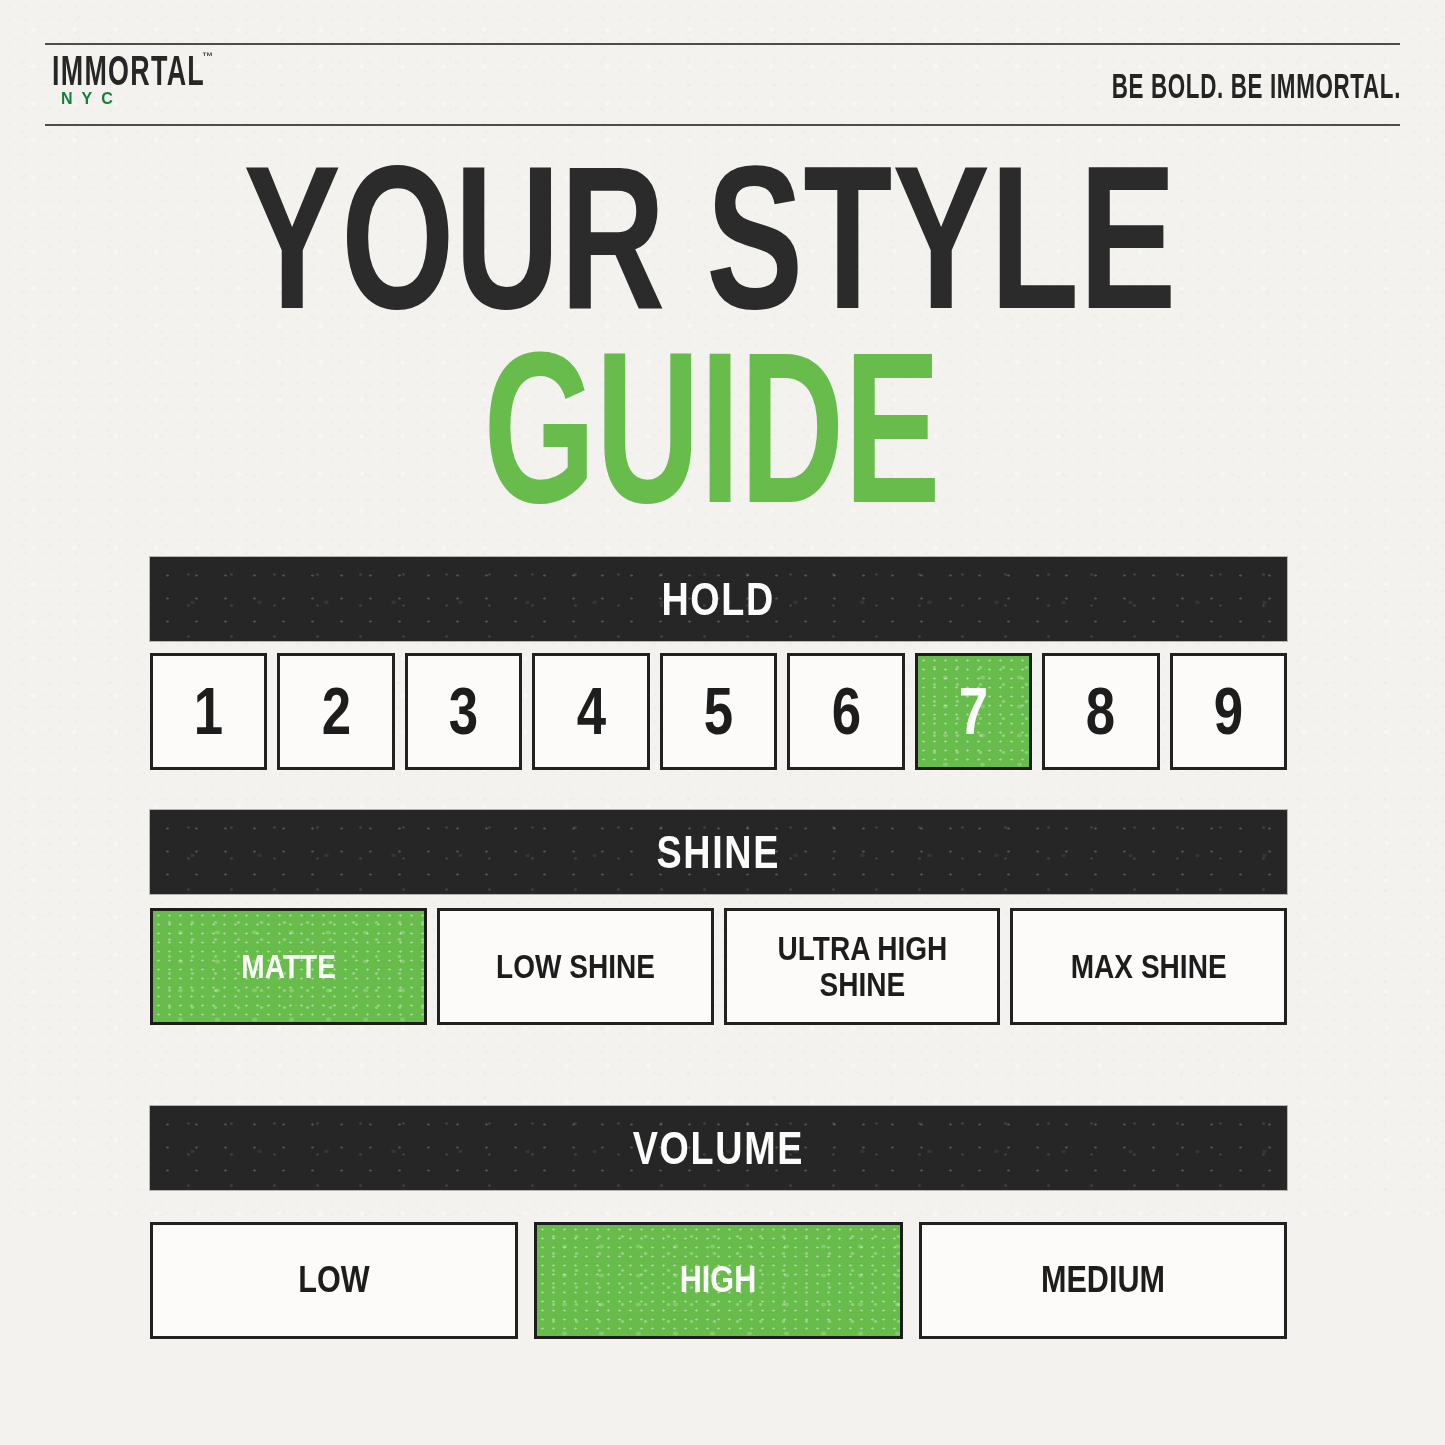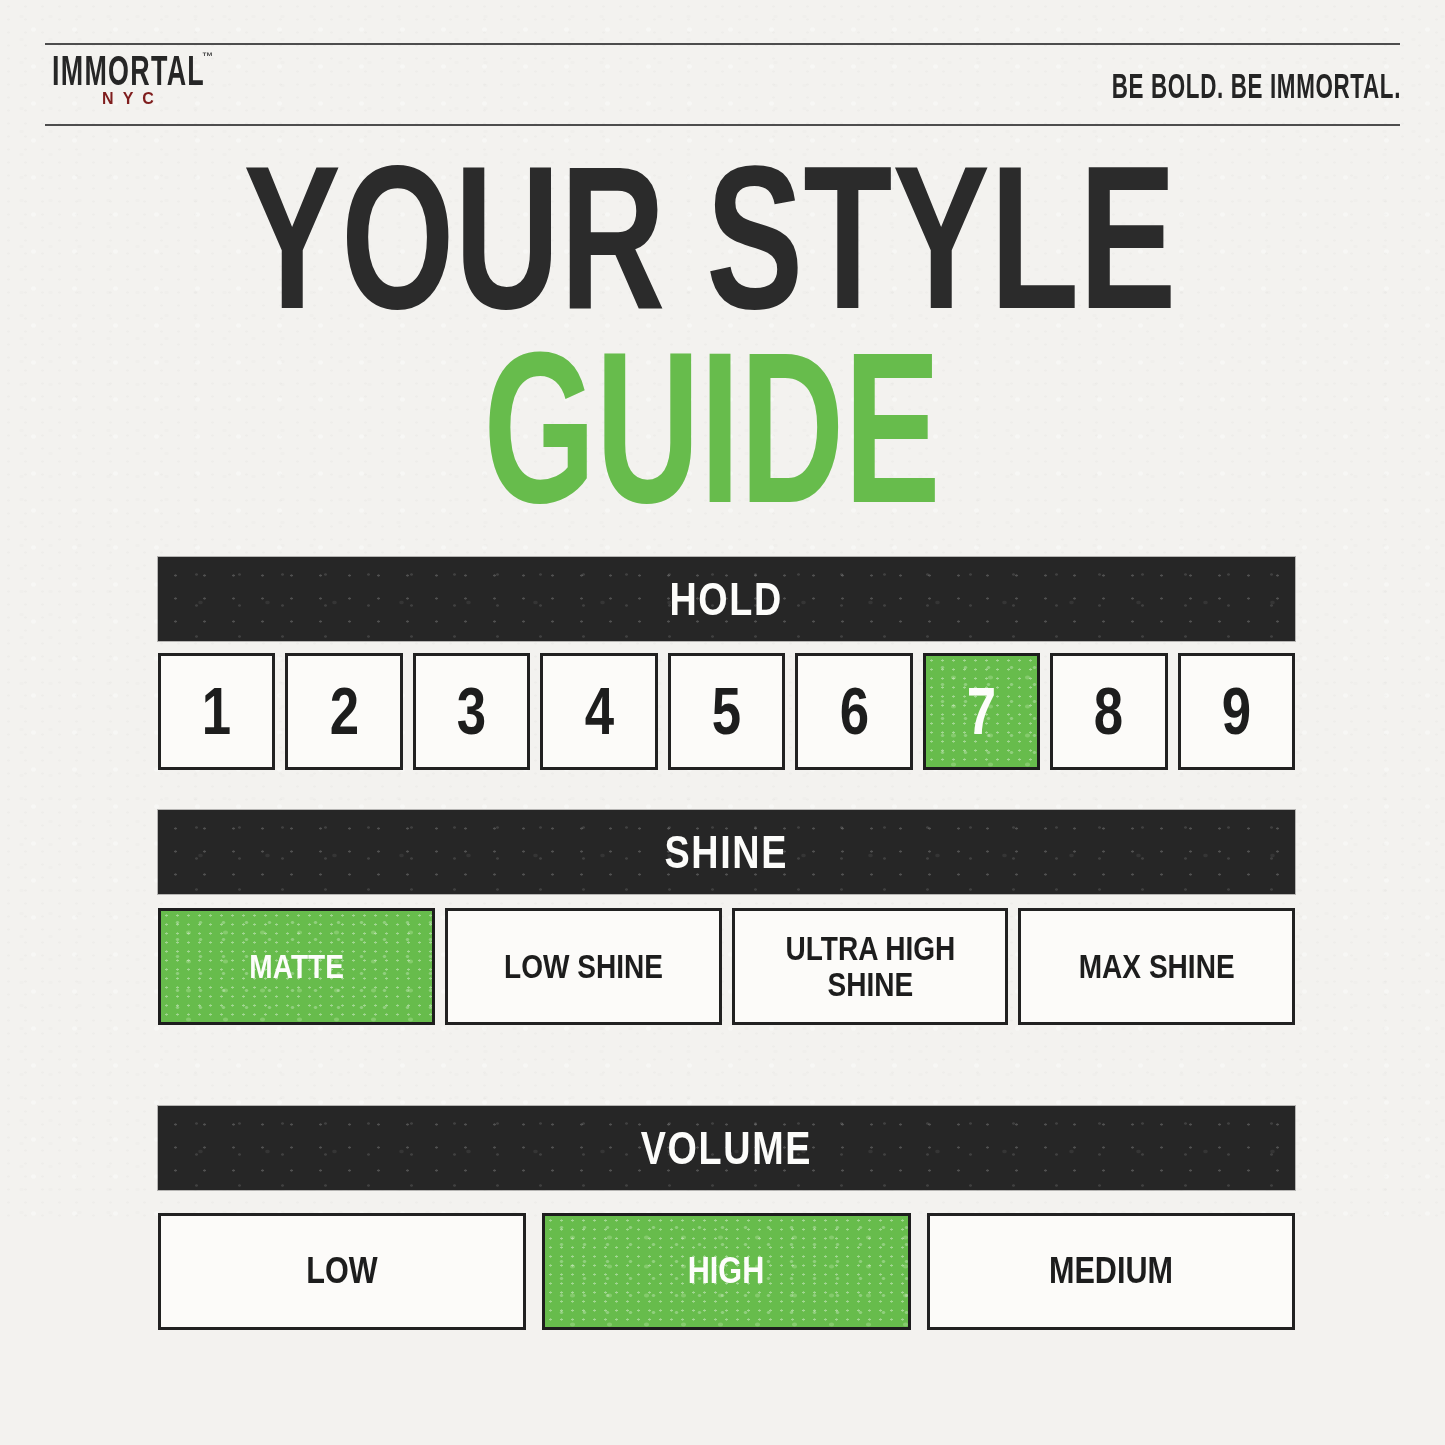--- a/index.html
+++ b/index.html
@@ -34,40 +34,40 @@
   .rule-bottom{top:124px;}
 
   .brand{position:absolute;left:52px;top:54px;width:152px;z-index:2;color:#262626;}
   .brand-row{position:relative;height:34px;}
   .brand-name{
     display:inline-block;font-size:42px;font-weight:bold;letter-spacing:2px;line-height:34px;
     transform:scaleX(0.64);transform-origin:left center;white-space:nowrap;color:#262626;
   }
   .brand-tm{position:absolute;left:150px;top:-4px;font-size:11px;font-weight:bold;color:#4a4a4a;}
   .brand-sub{
-    margin-top:3px;text-align:center;font-size:16px;font-weight:bold;
-    letter-spacing:9px;text-indent:9px;color:#7f1d1d;line-height:1;
+    margin-top:3px;text-align:left;font-size:16px;font-weight:bold;
+    letter-spacing:9px;text-indent:9px;color:#15803d;line-height:1;
   }
 
   .tagline{
     position:absolute;right:44px;top:68px;z-index:2;
     font-size:35px;font-weight:bold;color:#242424;letter-spacing:1px;line-height:1;
     transform:scaleX(0.64);transform-origin:right center;white-space:nowrap;
   }
 
   
   .title-svg{position:absolute;left:0;top:0;width:1445px;height:540px;z-index:1;}
   .title-svg text{
     font-family:"Liberation Sans", sans-serif;font-weight:bold;
   }
   .title-line1{fill:var(--ink);}
   .title-line2{fill:var(--accent-green);}
 
   
-  .sections{position:absolute;left:158px;top:557px;width:1137px;z-index:2;}
+  .sections{position:absolute;left:150px;top:557px;width:1137px;z-index:2;}
   .bar{
     position:relative;height:84px;background:var(--bar-dark);
     display:flex;align-items:center;justify-content:center;overflow:hidden;
     box-shadow:0 0 0 1px rgba(0,0,0,.25);
   }
   .bar::after{ 
     content:"";position:absolute;inset:0;pointer-events:none;
     background-image:
       radial-gradient(rgba(255,255,255,.20) 1px, transparent 1.7px),
       radial-gradient(rgba(255,255,255,.12) 1.2px, transparent 2px),
@@ -76,21 +76,21 @@
     background-position:3px 7px, 17px 2px, 9px 19px;
   }
   .bar-label{
     color:#fcfcfa;font-size:46px;font-weight:bold;letter-spacing:2px;line-height:1;
     transform:scaleX(0.82);transform-origin:center;white-space:nowrap;z-index:1;
   }
 
   .cells{display:flex;margin-top:12px;}
   .cells-hold{gap:10px;margin-top:12px;}
   .cells-shine{gap:10px;margin-top:14px;}
-  .cells-volume{gap:16px;margin-top:23px;}
+  .cells-volume{gap:16px;margin-top:32px;}
   .cell{
     position:relative;flex:1;height:117px;box-sizing:border-box;
     background:#fcfbf9;border:3px solid var(--border-ink);
     display:flex;align-items:center;justify-content:center;text-align:center;
     color:#1d1d1d;font-weight:bold;overflow:hidden;
   }
   .cell > span{display:inline-block;transform:scaleX(0.85);transform-origin:center;line-height:1.08;z-index:1;}
   .cells-hold .cell{font-size:66px;}
   .cells-hold .cell > span{transform:scaleX(0.8);}
   .cells-shine .cell{font-size:33px;padding:0 4px;justify-content:center;}

